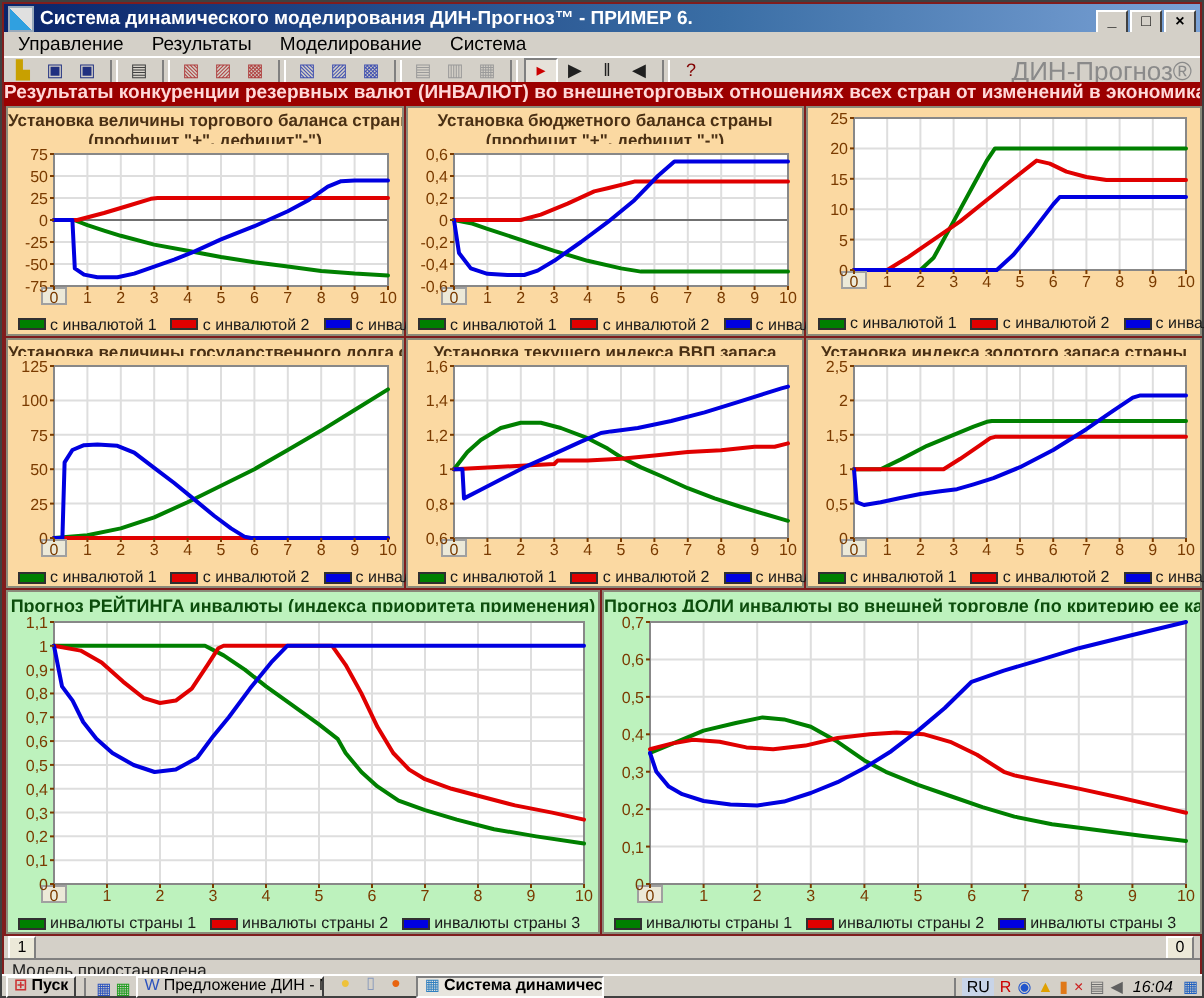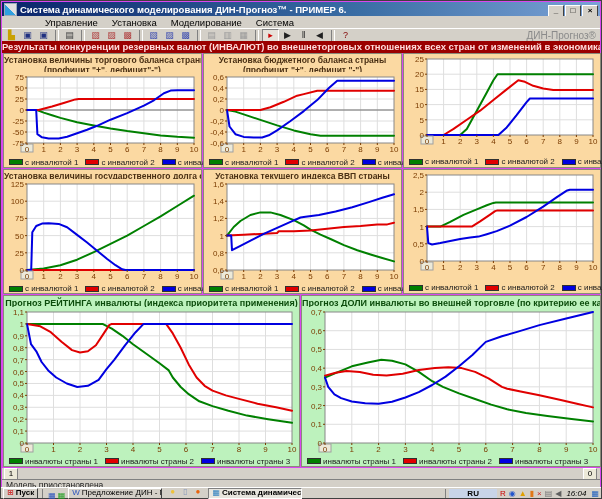--- a/index.html
+++ b/index.html
@@ -1,31 +1,31 @@
 <!DOCTYPE html>
 <html><head>
 <meta charset="utf-8">
 <style>
   html,body{margin:0;padding:0;}
   body{width:602px;height:499px;overflow:hidden;font-family:"Liberation Sans","DejaVu Sans",sans-serif;background:#d4d0c8;position:relative;}
-  #win{position:absolute;inset:0;background:#d946ef;border:1px solid #404040;}
+  #win{position:absolute;inset:0;background:#7f1d1d;border:1px solid #404040;}
   
   #titlebar{position:absolute;left:1px;top:1px;right:1px;height:14px;background:linear-gradient(to right,#0a246a,#3a6ea5 60%,#7ba2d6);display:flex;align-items:center;padding:0 2px;}
   #titlebar .ttl{color:#fff;font-size:9.5px;font-weight:bold;white-space:nowrap;flex:1;margin-left:3px;}
   .appicon{width:11px;height:11px;display:inline-block;background:linear-gradient(45deg,#30a0e0 50%,#e0e0e0 50%);border:1px solid #9ab;}
   .winbtn{width:14px;height:12px;margin-left:1px;background:#d4d0c8;border:1px solid;border-color:#fff #404040 #404040 #fff;font-size:8px;line-height:9px;text-align:center;font-weight:bold;color:#000;}
   
-  #menubar{position:absolute;left:1px;top:15px;right:1px;height:12px;background:#d4d0c8;display:flex;align-items:center;font-size:9.5px;padding-left:36px;}
+  #menubar{position:absolute;left:1px;top:15px;right:1px;height:12px;background:#d4d0c8;display:flex;align-items:center;font-size:9.5px;}
   #menubar .mi{padding:0 7px;}
   
   #toolbar{position:absolute;left:1px;top:27px;right:1px;height:13px;background:#d4d0c8;display:flex;align-items:center;padding-left:2px;border-top:1px solid #fff;}
   .tbtn{width:15px;height:12px;font-size:9px;line-height:11px;text-align:center;margin-right:1px;}
   .tbtn.pressed{border:1px solid;border-color:#808080 #fff #fff #808080;background:#e6e2da;}
   .tsep{width:2px;height:11px;border-left:1px solid #808080;border-right:1px solid #fff;margin:0 3px;}
-  #tbbrand{margin-left:auto;margin-right:4px;font-size:10px;color:#8a8a8a;}
+  #tbbrand{margin-left:auto;margin-right:4px;font-size:13px;color:#8a8a8a;}
   
   #banner{position:absolute;left:1px;top:40px;right:1px;height:12px;background:#9b0000;color:#ffd9d9;font-size:9.5px;font-weight:bold;text-align:center;line-height:12px;white-space:nowrap;overflow:hidden;}
   
   .panel{position:absolute;border:1px solid #8a8a7a;box-sizing:border-box;display:flex;flex-direction:column;}
   .panel.peach{background:#fbd9a2;}
   .panel.green{background:#bdf2bd;}
   .ptitle{text-align:center;font-weight:bold;font-size:8.5px;line-height:10px;color:#4a3014;white-space:nowrap;overflow:hidden;padding-top:1px;}
   .panel.green .ptitle{color:#0c4d0c;font-size:9px;line-height:12px;}
   .plot{flex:1;margin:0 1px;}
   .legend{height:11px;display:flex;align-items:center;gap:7px;padding-left:5px;font-size:8px;color:#1a1a1a;white-space:nowrap;}
@@ -39,39 +39,39 @@
   #statustext{font-size:8.5px;padding-left:4px;flex:0 0 210px;color:#202020;}
   #progress{position:relative;flex:1;height:8px;margin-right:4px;border:1px solid;border-color:#808080 #fff #fff #808080;background:#d4d0c8;}
   #progressfill{position:absolute;right:0;top:0;bottom:0;width:46%;background:#1c9e1c;color:#fff;font-size:7.5px;text-align:center;line-height:8px;font-weight:bold;}
   
   #taskbar{position:absolute;left:0;right:0;bottom:0;height:11px;background:#d4d0c8;border-top:1px solid #fff;display:flex;align-items:center;gap:2px;padding:0 2px;box-sizing:border-box;}
   #startbtn{height:9px;background:#d4d0c8;border:1px solid;border-color:#fff #404040 #404040 #fff;font-size:8px;font-weight:bold;line-height:8px;padding:0 3px;display:flex;align-items:center;gap:2px;}
   .task{height:9px;border:1px solid;border-color:#fff #404040 #404040 #fff;background:#d4d0c8;font-size:8px;line-height:8px;padding:0 3px;white-space:nowrap;overflow:hidden;display:flex;align-items:center;gap:2px;}
   .task.active{background:#e8e5de;font-weight:bold;border-color:#808080 #fff #fff #808080;}
   .ticon{font-size:8px;line-height:8px;}
   #tray{margin-left:auto;display:flex;align-items:center;gap:3px;border-left:1px solid #808080;padding-left:3px;height:9px;}
-  #lang{font-size:8px;font-weight:bold;background:#c8d4e8;padding:0 18px;line-height:9px;}
+  #lang{font-size:8px;font-weight:normal;background:#c8d4e8;padding:0 2px;line-height:9px;}
   .tri{font-size:8px;line-height:9px;}
   #clock{font-size:8px;padding:0 2px;font-style:italic;}
   .vsep{width:1px;height:9px;background:#808080;margin:0 2px;}
 </style>
 </head>
 <body>
 
 <div id="win">
 
   <div id="titlebar">
     <span class="appicon"></span>
     <span class="ttl">Система динамического моделирования ДИН-Прогноз™ - ПРИМЕР 6.</span>
     <span id="winbtns"><span class="winbtn" style="display: inline-block;">_</span><span class="winbtn" style="display: inline-block;">□</span><span class="winbtn" style="display: inline-block;">×</span></span>
   </div>
 
   <div id="menubar">
       <span class="mi">Управление</span>
-      <span class="mi">Установка</span>
+      <span class="mi">Результаты</span>
       <span class="mi">Моделирование</span>
       <span class="mi">Система</span>
     </div>
 
   <div id="toolbar">
       <span class="tbtn" style="color: rgb(200, 160, 0);">▙</span>
       <span class="tbtn" style="color: rgb(32, 48, 128);">▣</span>
       <span class="tbtn" style="color: rgb(32, 48, 128);">▣</span>
       <span class="tsep"></span>
       <span class="tbtn" style="color: rgb(64, 64, 64);">▤</span>
@@ -362,21 +362,21 @@
           <text x="19" y="8" text-anchor="end" fill="#7a3b00">125</text>
         </svg></div>
     <div class="legend">
         <span class="lgi"><span class="sw" style="background: rgb(0, 128, 0);"></span>с инвалютой 1</span>
         <span class="lgi"><span class="sw" style="background: rgb(224, 0, 0);"></span>с инвалютой 2</span>
         <span class="lgi"><span class="sw" style="background: rgb(0, 0, 224);"></span>с инвалютой 3</span>
       </div>
   </div>
   <div class="panel peach" style="left:202px;top:168px;width:199px;height:125px;">
     <div class="ptitle">
-      <div>Установка текущего индекса ВВП страны</div>
+      <div>Установка текущего индекса ВВП запаса</div>
     </div>
     <div class="plot"><svg xmlns="http://www.w3.org/2000/svg" width="195" height="101" font-family="Liberation Sans, DejaVu Sans, sans-serif" font-size="8">
           <rect x="22" y="5" width="167" height="86" fill="#ffffff"></rect>
           <line x1="38.7" y1="5" x2="38.7" y2="91" stroke="#dedede" stroke-width="1"></line>
           <line x1="55.4" y1="5" x2="55.4" y2="91" stroke="#dedede" stroke-width="1"></line>
           <line x1="72.1" y1="5" x2="72.1" y2="91" stroke="#dedede" stroke-width="1"></line>
           <line x1="88.8" y1="5" x2="88.8" y2="91" stroke="#dedede" stroke-width="1"></line>
           <line x1="105.5" y1="5" x2="105.5" y2="91" stroke="#dedede" stroke-width="1"></line>
           <line x1="122.2" y1="5" x2="122.2" y2="91" stroke="#dedede" stroke-width="1"></line>
           <line x1="138.89999999999998" y1="5" x2="138.89999999999998" y2="91" stroke="#dedede" stroke-width="1"></line>
@@ -426,20 +426,23 @@
           <line x1="20" y1="5" x2="22" y2="5" stroke="#7a3b00"></line>
           <text x="19" y="8" text-anchor="end" fill="#7a3b00">1,6</text>
         </svg></div>
     <div class="legend">
         <span class="lgi"><span class="sw" style="background: rgb(0, 128, 0);"></span>с инвалютой 1</span>
         <span class="lgi"><span class="sw" style="background: rgb(224, 0, 0);"></span>с инвалютой 2</span>
         <span class="lgi"><span class="sw" style="background: rgb(0, 0, 224);"></span>с инвалютой 3</span>
       </div>
   </div>
   <div class="panel peach" style="left:402px;top:168px;width:198px;height:125px;">
+    <div class="ptitle">
+      <div>Установка индекса золотого запаса страны</div>
+    </div>
     <div class="plot"><svg xmlns="http://www.w3.org/2000/svg" width="194" height="101" font-family="Liberation Sans, DejaVu Sans, sans-serif" font-size="8">
           <rect x="22" y="5" width="166" height="86" fill="#ffffff"></rect>
           <line x1="38.6" y1="5" x2="38.6" y2="91" stroke="#dedede" stroke-width="1"></line>
           <line x1="55.2" y1="5" x2="55.2" y2="91" stroke="#dedede" stroke-width="1"></line>
           <line x1="71.8" y1="5" x2="71.8" y2="91" stroke="#dedede" stroke-width="1"></line>
           <line x1="88.4" y1="5" x2="88.4" y2="91" stroke="#dedede" stroke-width="1"></line>
           <line x1="105" y1="5" x2="105" y2="91" stroke="#dedede" stroke-width="1"></line>
           <line x1="121.6" y1="5" x2="121.6" y2="91" stroke="#dedede" stroke-width="1"></line>
           <line x1="138.2" y1="5" x2="138.2" y2="91" stroke="#dedede" stroke-width="1"></line>
           <line x1="154.8" y1="5" x2="154.8" y2="91" stroke="#dedede" stroke-width="1"></line>

